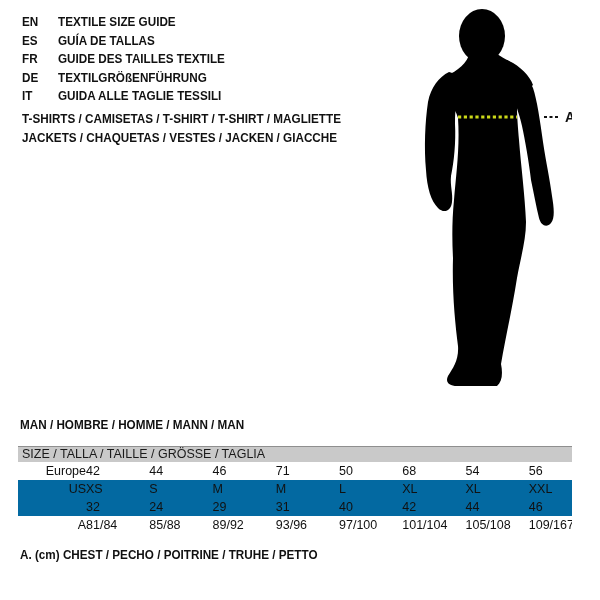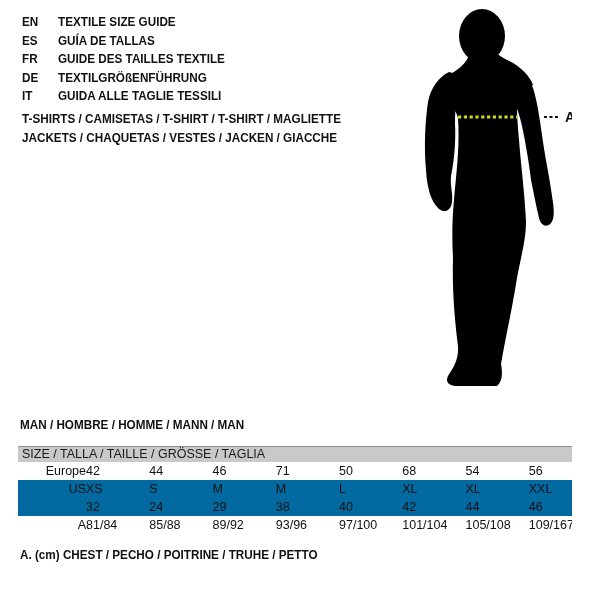--- a/index.html
+++ b/index.html
@@ -132,21 +132,21 @@
           <span class="t-cell">XL</span>
           <span class="t-cell">XL</span>
           <span class="t-cell">XXL</span>
         </div>
 
     <div class="t-row shaded">
       <span class="t-label"></span>
     <span class="t-cell">32</span>
           <span class="t-cell">24</span>
           <span class="t-cell">29</span>
-          <span class="t-cell">38</span>
+          <span class="t-cell">31</span>
           <span class="t-cell">40</span>
           <span class="t-cell">42</span>
           <span class="t-cell">44</span>
           <span class="t-cell">46</span>
         </div>
 
     <div class="t-row">
       <span class="t-label">A</span>
     <span class="t-cell">81/84</span>
           <span class="t-cell">85/88</span>

